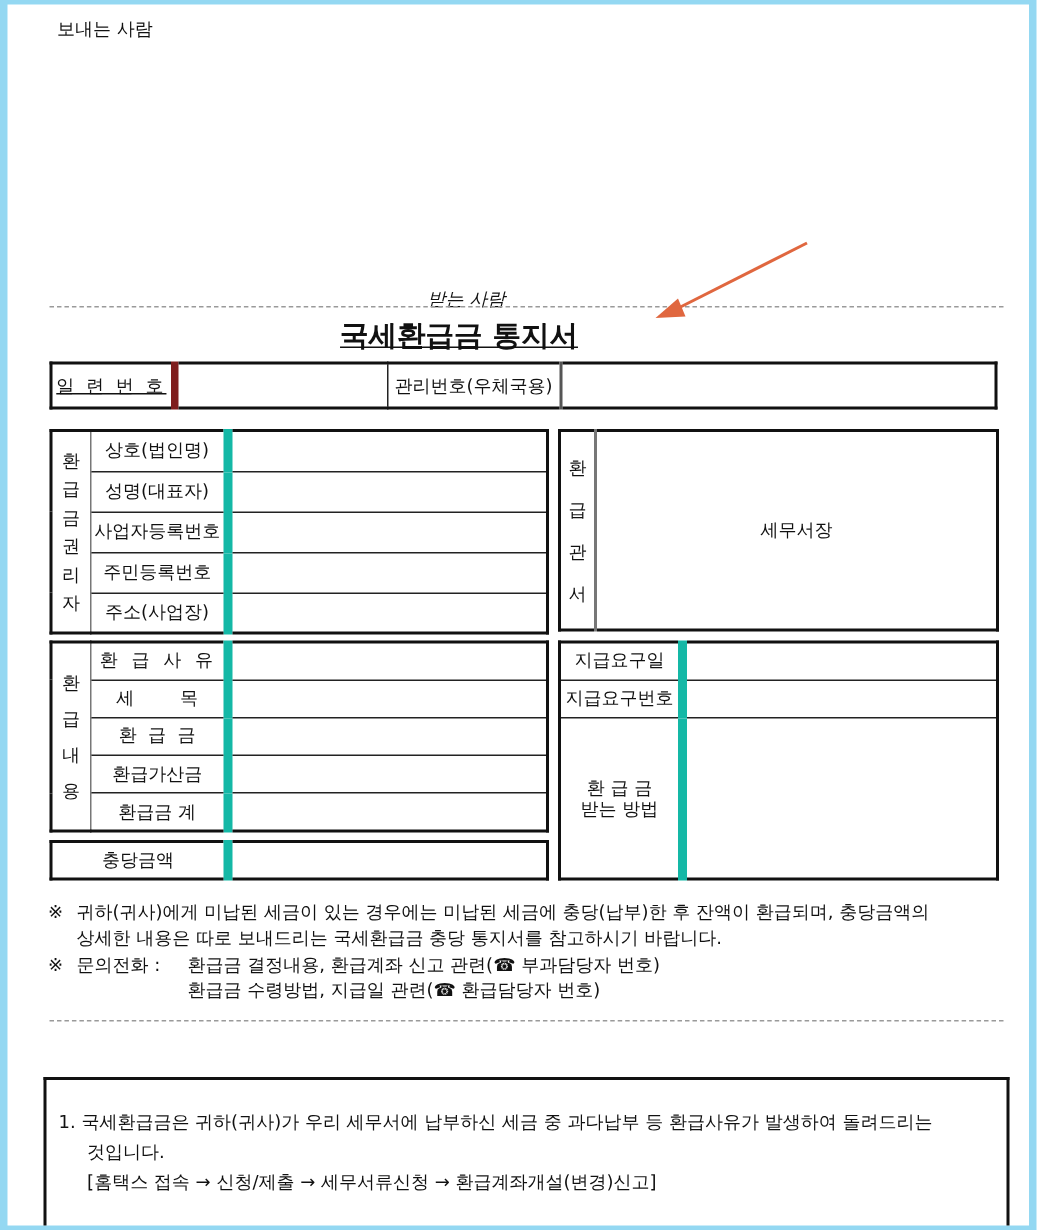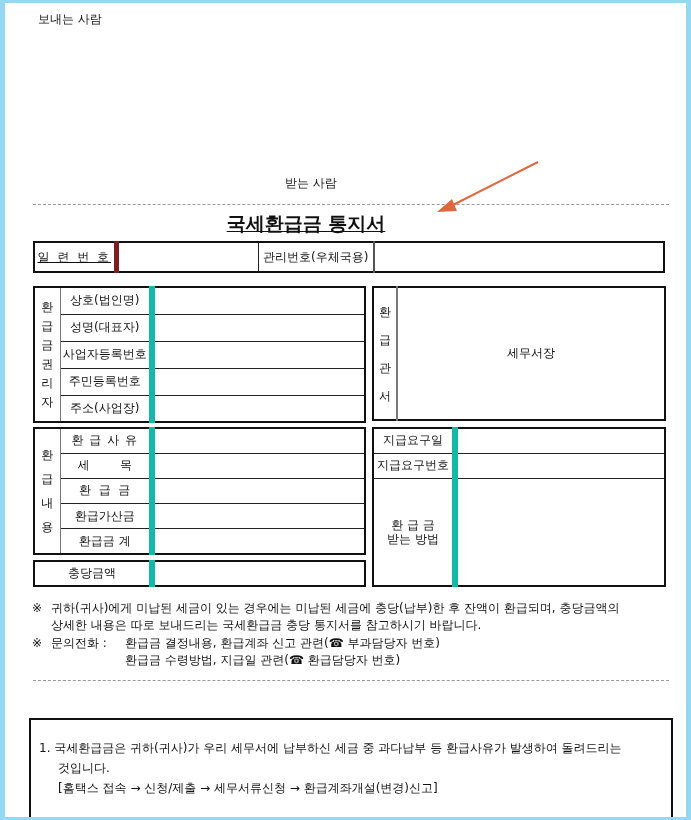--- a/index.html
+++ b/index.html
@@ -21,21 +21,21 @@
               text-align:center; font-weight:bold; font-size:14px; line-height:20px; letter-spacing:6px; }
   .guide { position:absolute; left:24px; top:715px; width:640px; height:110px; border:2px solid #111; border-bottom:none; }
   .guide p { margin:0; font-size:12px; line-height:20px; white-space:nowrap; }
 </style>
 </head>
 <body>
 
 <div class="page">
 
   <div class="abs txt" style="left:33px;top:8px;">보내는 사람</div>
-  <div class="abs txt" style="left:280px;top:172px;">받는 사람</div>
+  <div class="abs txt" style="left:280px;top:188px;font-style:italic;">받는 사람</div>
   <div class="dash" style="top:201px;"></div>
 
   <svg class="abs" style="left:0;top:0;" width="681" height="230">
     <line x1="533" y1="159" x2="446" y2="203" stroke="#e0673f" stroke-width="2"></line>
     <polygon points="432,209 447,196 452,208" fill="#e0673f"></polygon>
   </svg>
 
   <div class="title">국세환급금 통지서</div>
 
   <table class="outer" style="left:28px;top:238px;width:632px;height:32px;">
@@ -107,21 +107,21 @@
     <colgroup>
         <col style="width:26px">
         <col style="width:92px">
         <col>
       </colgroup>
     <tbody>
         <tr style="height:25px">
       <td rowspan="5" class="vlab" style="line-height:24px;border-right:1px solid #777;">
         <span>환</span><br><span>급</span><br><span>내</span><br><span>용</span>
       </td>
-      <td class="gsep" style="letter-spacing:1px;">환 급 사 유</td>
+      <td class="gsep" style="letter-spacing:1px;font-family:Liberation Mono, monospace;">환 급 사 유</td>
       <td></td>
     </tr>
     <tr style="height:25px">
       <td class="gsep" style="white-space:pre;">세        목</td>
       <td></td>
     </tr>
     <tr style="height:25px">
       <td class="gsep" style="white-space:pre;">환  급  금</td>
       <td></td>
     </tr>

